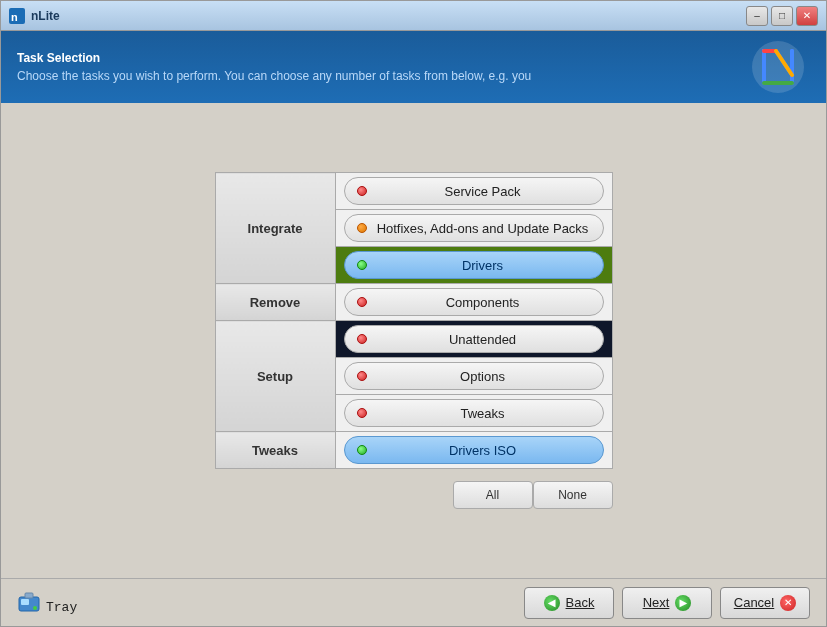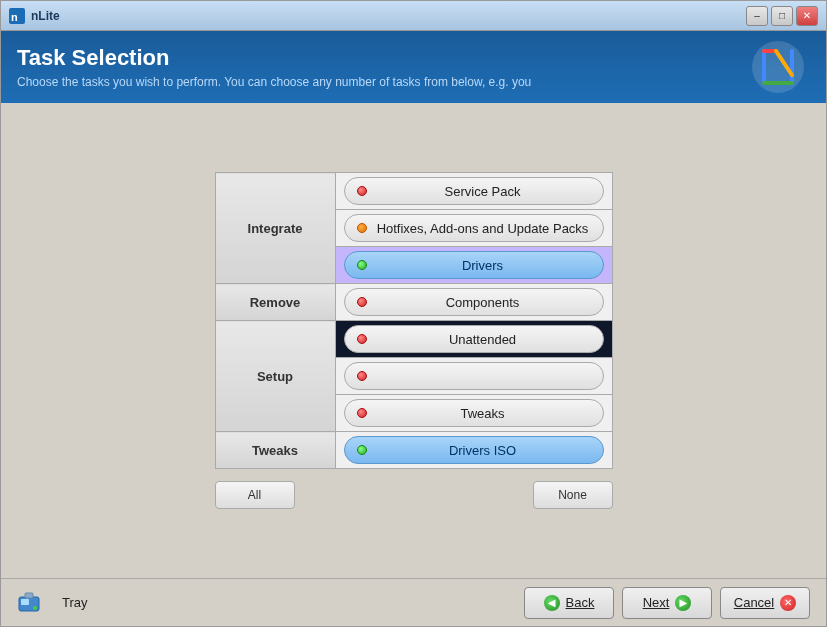--- a/index.html
+++ b/index.html
@@ -82,21 +82,21 @@
       justify-content: space-between;
       padding: 0 16px;
     }
 
     .header-text {
       flex: 1;
     }
 
     .header-title {
       color: white;
-      font-size: 22px;
+      font-size: 12px;
       font-weight: bold;
       margin-bottom: 4px;
     }
 
     .header-subtitle {
       color: #b8d8f8;
       font-size: 12px;
     }
 
     .header-logo {
@@ -174,21 +174,21 @@
     .dot-orange { background: radial-gradient(circle at 35% 35%, #ffaa44, #dd7700); border: 1px solid #bb5500; }
 
     .btn-label {
       flex: 1;
       text-align: center;
     }
 
     
     .bottom-buttons {
       display: flex;
-      justify-content: space-between;
+      justify-content: flex-end;
       margin-top: 12px;
     }
 
     .small-btn {
       width: 80px;
       height: 28px;
       border: 1px solid #aaa;
       border-radius: 4px;
       background: linear-gradient(to bottom, #f5f5f5, #ddd);
       cursor: pointer;
@@ -202,22 +202,23 @@
       background: #d4d0c8;
       border-top: 1px solid #aaa;
       display: flex;
       align-items: center;
       justify-content: space-between;
       padding: 0 16px;
     }
 
     .tray-section {
       display: flex;
-      align-items: center;
-      gap: 21px;
+      align-items: flex-end;
+      gap: 5px;
+      font-family: Liberation Mono, monospace;
     }
 
     .tray-icon {
       width: 24px;
       height: 24px;
     }
 
     .tray-label {
       font-size: 13px;
       color: #222;
@@ -351,21 +352,21 @@
           </tr>
           <tr>
             <td style="padding: 4px 8px; background: #f0f0f0;">
               <button class="task-btn">
                 <span class="status-dot dot-orange"></span>
                 <span class="btn-label">Hotfixes, Add-ons and Update Packs</span>
               </button>
             </td>
           </tr>
           <tr>
-            <td style="padding: 4px 8px; background: #c4b5fd;">
+            <td style="padding: 4px 8px; background: #4d7c0f;">
               <button class="task-btn selected">
                 <span class="status-dot dot-green"></span>
                 <span class="btn-label">Drivers</span>
               </button>
             </td>
           </tr>
 
           <tr>
             <td class="category-cell">
               <span>Remove</span>
@@ -386,20 +387,21 @@
               <button class="task-btn">
                 <span class="status-dot dot-red"></span>
                 <span class="btn-label">Unattended</span>
               </button>
             </td>
           </tr>
           <tr>
             <td style="padding: 4px 8px; background: #f0f0f0;">
               <button class="task-btn">
                 <span class="status-dot dot-red"></span>
+                <span class="btn-label">Options</span>
               </button>
             </td>
           </tr>
           <tr>
             <td style="padding: 4px 8px; background: #f0f0f0;">
               <button class="task-btn">
                 <span class="status-dot dot-red"></span>
                 <span class="btn-label">Tweaks</span>
               </button>
             </td>

